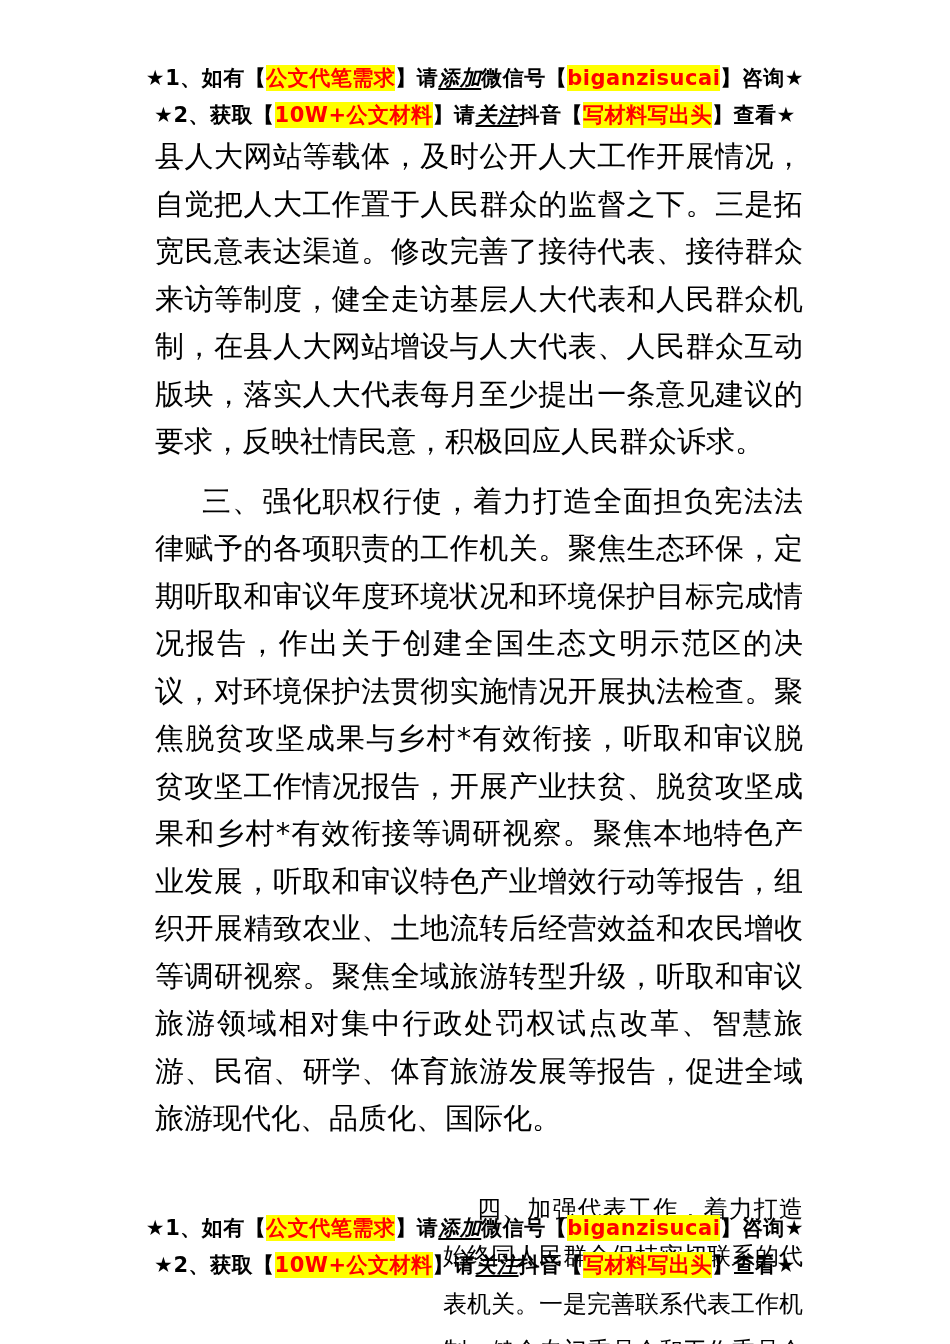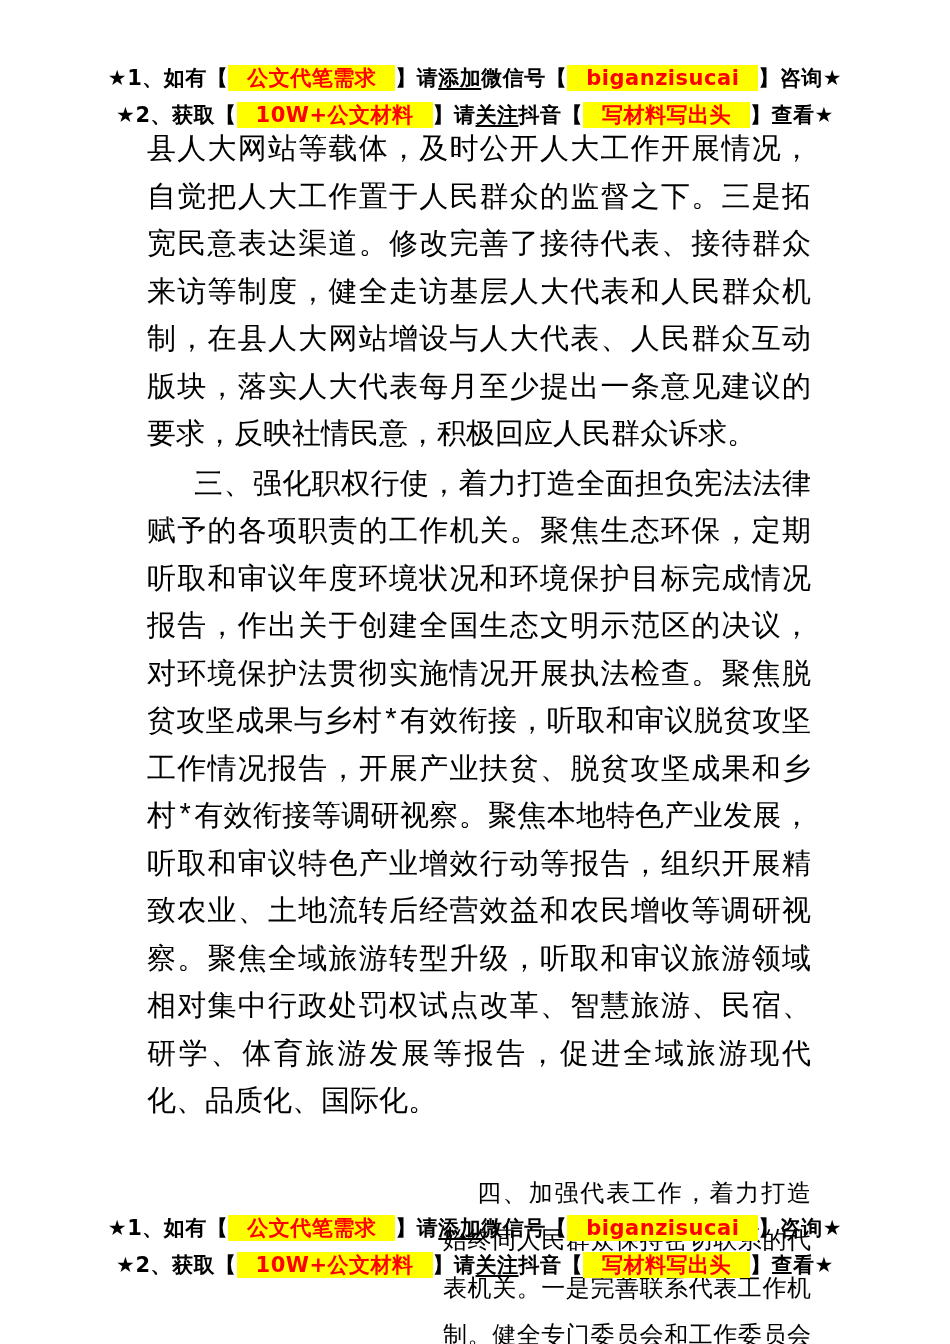--- a/index.html
+++ b/index.html
@@ -24,43 +24,44 @@
     line-height:37px;
     letter-spacing:0.5px;
     white-space:nowrap;
   }
   .promo-header{top:60px;}
   .promo-footer{top:1210px;}
   .promo-line{height:37px;}
   .hl{
     color:var(--red);
     background:var(--yellow);
-    padding:1px 19px;
+    padding:1px 0;
   }
   .ub{
     text-decoration:underline;
     text-underline-offset:3px;
     text-decoration-thickness:2px;
+    font-style:italic;
   }
   .ur{
     text-underline-offset:3px;
     text-decoration-thickness:2px;
   }
   .doc{
     position:absolute;
     left:143px;top:121px;
     width:672px;
     font-size:29px;
     line-height:47.5px;
     text-align:justify;
     text-justify:inter-character;
     word-break:break-all;
   }
-  .para{margin:4px;}
-  .para-indent{text-indent:47px;font-family:Liberation Mono, monospace;}
+  .para{margin:12px;}
+  .para-indent{text-indent:47px;}
   .para-wrapped{
     margin-left:300px;
     margin-top:43px;
     font-size:24px;
     line-height:47.5px;
     text-indent:34px;
   }
 </style>
 </head>
 <body>

